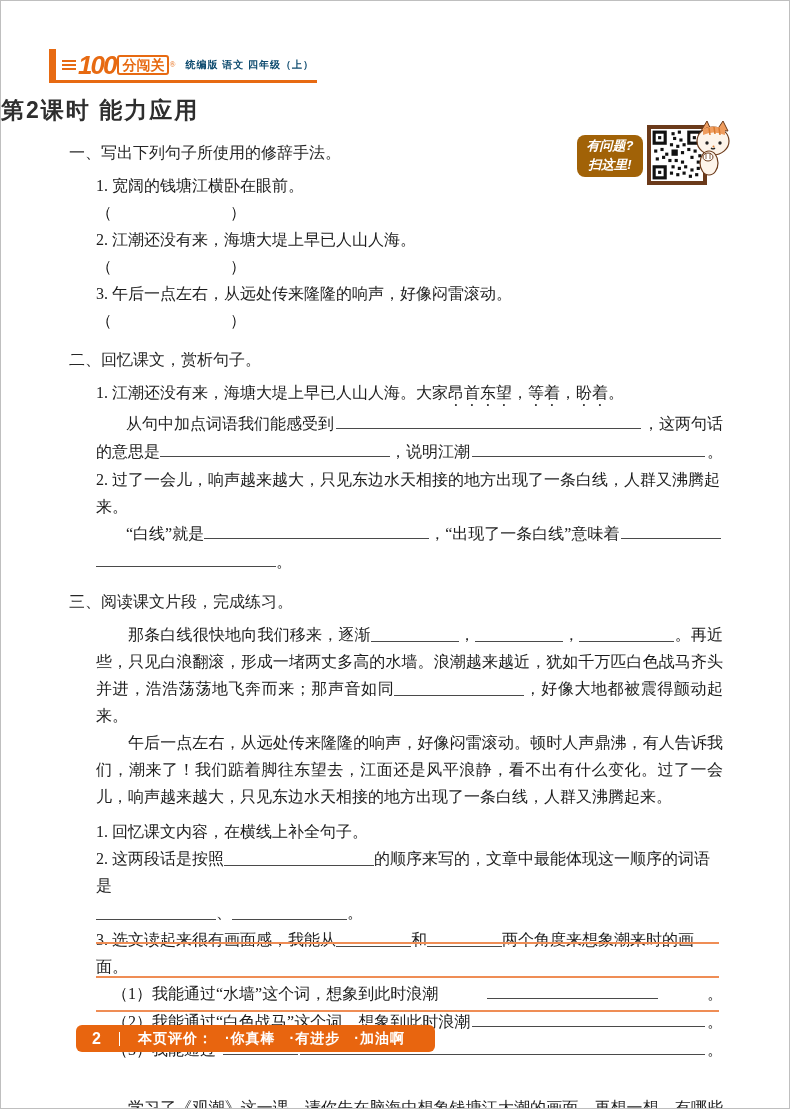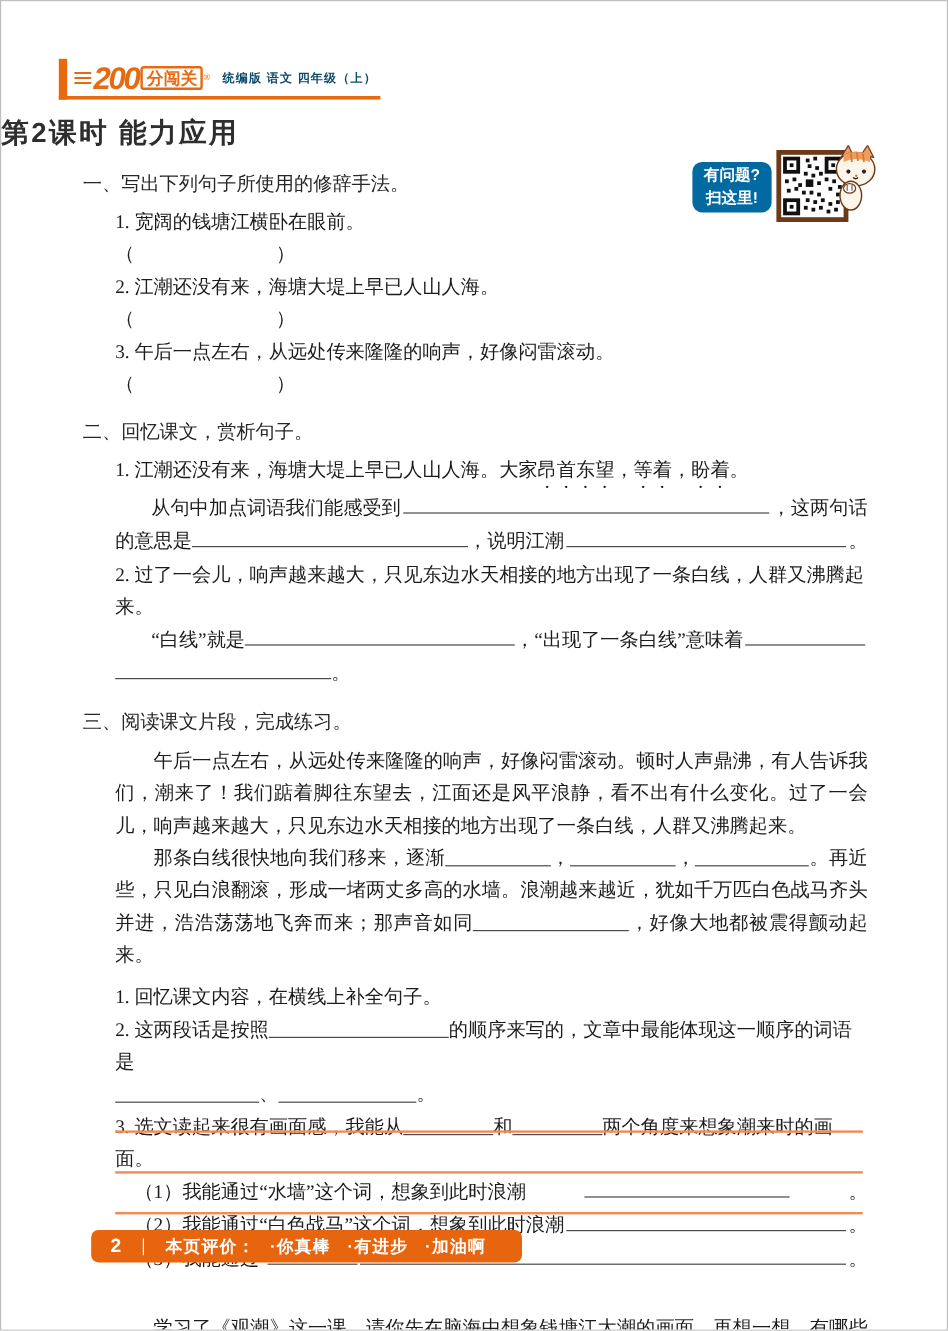--- a/index.html
+++ b/index.html
@@ -21,23 +21,23 @@
   .logo-box{border:2px solid #e76a12;border-radius:3px;margin-left:2px;padding:1px 3px;
     font-family:"Liberation Sans",sans-serif;font-weight:bold;font-size:14px;color:#e76a12;line-height:1;}
   .logo-reg{font-size:8px;color:#e76a12;vertical-align:top;}
   .edition{margin-left:10px;font-family:"Liberation Sans",sans-serif;font-weight:bold;
     font-size:10px;color:#0c4a6e;letter-spacing:1px;white-space:nowrap;}
   
   .title{position:absolute;left:0;top:94px;width:100%;text-align:left;
     font-family:"Liberation Sans",sans-serif;font-weight:bold;font-size:23px;color:#2e2e2e;letter-spacing:2px;}
   
   .qr-wrap{position:absolute;left:576px;top:124px;width:150px;height:64px;}
-  .qr-badge{position:absolute;left:0;top:10px;width:66px;height:42px;background:#0369a1;border-radius:8px;
+  .qr-badge{position:absolute;left:0;top:10px;width:66px;height:42px;background:#a16207;border-radius:8px;
     color:#fff;font-family:"Liberation Sans",sans-serif;font-weight:bold;font-size:13px;line-height:1.45;
-    display:flex;flex-direction:column;align-items:center;justify-content:center;}
+    display:flex;flex-direction:column;align-items:center;justify-content:center;font-style:italic;}
   .qr-code{position:absolute;left:70px;top:0;width:52px;height:52px;background:#fff;
     border:4px solid #6b3a1a;box-sizing:content-box;}
   .cat{position:absolute;left:118px;top:-4px;}
   
   .content{position:absolute;left:68px;top:142px;width:654px;font-size:16px;}
   .sec-head{font-family:"Liberation Sans",sans-serif;font-weight:normal;font-size:16px;color:#262626;margin:0;}
   .sec-head.orange{color:#e76a12;}
   .indent1{margin-left:27px;}
   .line{line-height:27px;}
   .s1-item{display:flex;justify-content:flex-start;line-height:27px;margin-left:27px;flex-direction:column;}
@@ -64,21 +64,21 @@
   .footer-badge .lbl{margin-right:12px;letter-spacing:1px;}
   .footer-badge .rate{margin-right:14px;letter-spacing:1px;}
 </style>
 </head>
 <body>
 
 <div class="page">
 
   <div class="brand">
     <span class="speed"></span>
-    <span class="logo-100">200</span>
+    <span class="logo-100">100</span>
     <span class="logo-box">分闯关</span>
     <span class="logo-reg">®</span>
     <span class="edition">统编版 语文 四年级（上）</span>
   </div>
 
   <div class="title">第2课时  能力应用</div>
 
   <div class="qr-wrap">
     <div class="qr-badge">
       <span>有问题?</span>
@@ -203,24 +203,24 @@
     </div>
     <div class="flexline">
       <span class="blank w180"></span>
       <span class="t">。</span>
     </div>
 
     <div class="gap16"></div>
 
     <p class="sec-head">三、阅读课文片段，完成练习。</p>
     <div class="gap8"></div>
-    <p class="para">午后一点左右，从远处传来隆隆的响声，好像闷雷滚动。顿时人声鼎沸，有人告诉我们，潮来了！我们踮着脚往东望去，江面还是风平浪静，看不出有什么变化。过了一会儿，响声越来越大，只见东边水天相接的地方出现了一条白线，人群又沸腾起来。</p>
     <p class="para">
       <span>那条白线很快地向我们移来，逐渐</span><span class="blank w90"></span><span>，</span><span class="blank w90"></span><span>，</span><span class="blank w95"></span><span>。再近些，只见白浪翻滚，形成一堵两丈多高的水墙。浪潮越来越近，犹如千万匹白色战马齐头并进，浩浩荡荡地飞奔而来；那声音如同</span><span class="blank w130"></span><span>，好像大地都被震得颤动起来。</span>
     </p>
+    <p class="para">午后一点左右，从远处传来隆隆的响声，好像闷雷滚动。顿时人声鼎沸，有人告诉我们，潮来了！我们踮着脚往东望去，江面还是风平浪静，看不出有什么变化。过了一会儿，响声越来越大，只见东边水天相接的地方出现了一条白线，人群又沸腾起来。</p>
     <div class="gap8"></div>
     <div class="line indent1">1. 回忆课文内容，在横线上补全句子。</div>
     <div class="line indent1">
       <span>2. 这两段话是按照</span><span class="blank w150"></span><span>的顺序来写的，文章中最能体现这一顺序的词语是</span>
     </div>
     <div class="line indent1">
       <span class="blank w120"></span><span>、</span><span class="blank w115"></span><span>。</span>
     </div>
     <div class="line indent1">
       <span>3. 选文读起来很有画面感，我能从</span><span class="blank w75"></span><span>和</span><span class="blank w75"></span><span>两个角度来想象潮来时的画面。</span>

